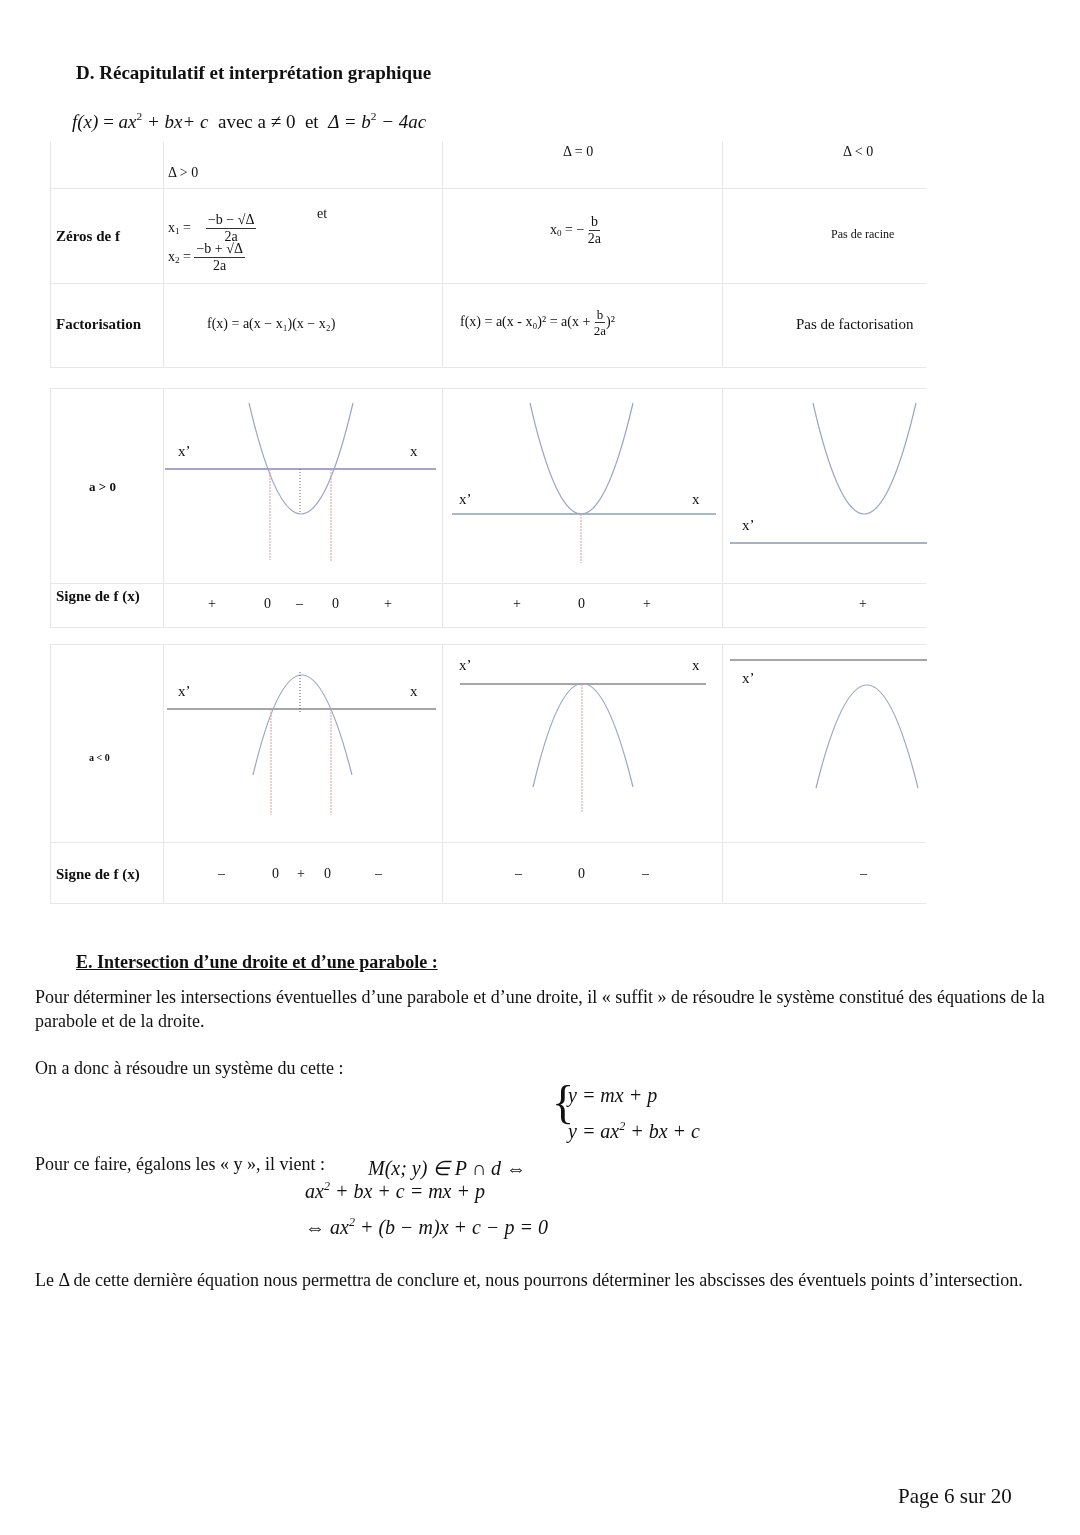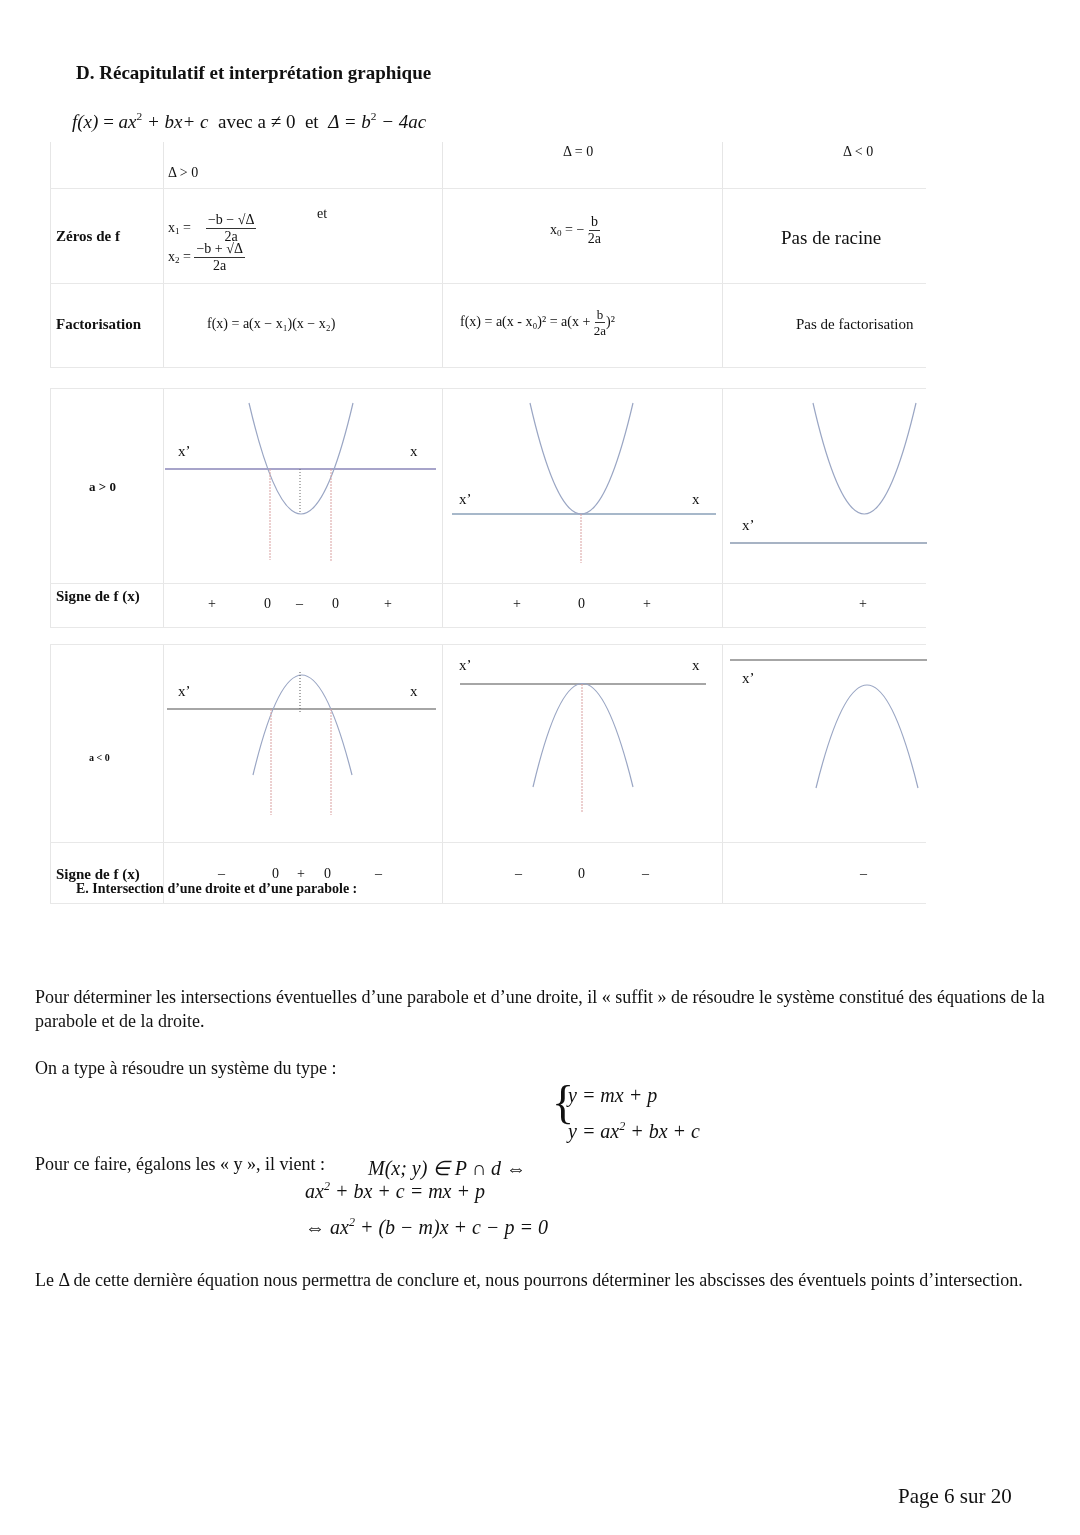--- a/index.html
+++ b/index.html
@@ -17,21 +17,21 @@
   .hline { position:absolute; height:1px; background:#e8e8e8; }
   .small { font-size:14px; }
   .lbl { font-size:15px; font-weight:bold;text-align:right; }
   .frac { display:inline-flex; flex-direction:column; align-items:center; vertical-align:middle; line-height:1; }
   .frac .num { border-bottom:1px solid #333; padding:0 2px 1px; }
   .frac .den { padding-top:1px; }
   .sign { font-size:14px; }
   .sign span { position:absolute; }
   .axlbl { font-size:15px; }
 
-  .h-e { left:76px; top:881px; font-size:14px; font-weight:bold; }
+  .h-e { left:76px; top:952px; font-size:18px; font-weight:bold;text-decoration:underline; }
   .para { left:35px; font-size:18px; line-height:24px; width:1020px; }
   .math { font-style:italic; font-size:20px; }
   .page { left:898px; top:1484px; font-size:21px; }
   .brace { font-size:46px; font-style:normal; font-weight:200; line-height:1; }
 </style>
 </head>
 <body>
 
 <div class="abs h-d">D.  Récapitulatif et interprétation graphique</div>
 <div class="abs def">
@@ -84,21 +84,21 @@
       <span class="den">2a</span>
     </span>
 </div>
 <div class="abs small" style="left:550px;top:215px">
   <span>x</span><sub>0</sub><span style="white-space:pre"> = −</span>
   <span class="frac">
       <span class="num">b</span>
       <span class="den">2a</span>
     </span>
 </div>
-<div class="abs" style="left:781px;top:227px;font-size:19px">Pas de racine</div>
+<div class="abs" style="left:831px;top:227px;font-size:12px">Pas de racine</div>
 
 <div class="abs lbl" style="left:56px;top:316px">Factorisation</div>
 <div class="abs small" style="left:207px;top:316px">f(x) = a(x − x₁)(x − x₂)</div>
 <div class="abs small" style="left:460px;top:308px">
   <span>f(x) = a(x - x₀)² = a(x + </span>
   <span class="frac" style="font-size:13px">
       <span class="num">b</span>
       <span class="den">2a</span>
     </span><span>)²</span>
 </div>
@@ -181,21 +181,21 @@
   <span style="left:324px;top:866px">0</span>
   <span style="left:375px;top:866px">–</span>
   <span style="left:515px;top:866px">–</span>
   <span style="left:578px;top:866px">0</span>
   <span style="left:642px;top:866px">–</span>
   <span style="left:860px;top:866px">–</span>
 </div>
 
 <div class="abs h-e">E.  Intersection d’une droite et d’une parabole :</div>
 <div class="abs para" style="top:985px">Pour déterminer les intersections éventuelles d’une parabole et d’une droite, il « suffit » de résoudre le système constitué des équations de la parabole et de la droite.</div>
-<div class="abs para" style="top:1056px">On a type à résoudre un système du type :</div>
+<div class="abs para" style="top:1056px">On a donc à résoudre un système du cette :</div>
 
 <div class="abs math" style="left:368px;top:1156px">M(x; y) ∈ P ∩ d ⇔</div>
 <div class="abs brace" style="left:552px;top:1080px">{</div>
 <div class="abs math" style="left:568px;top:1084px">y = mx + p</div>
 <div class="abs math" style="left:568px;top:1120px"><span>y = ax</span><sup>2</sup><span> + bx + c</span></div>
 
 <div class="abs para" style="top:1152px">Pour ce faire, égalons les « y », il vient :</div>
 <div class="abs math" style="left:305px;top:1180px"><span>ax</span><sup>2</sup><span> + bx + c = mx + p</span></div>
 <div class="abs math" style="left:305px;top:1216px"><span>⇔ ax</span><sup>2</sup><span> + (b − m)x + c − p = 0</span></div>
 

